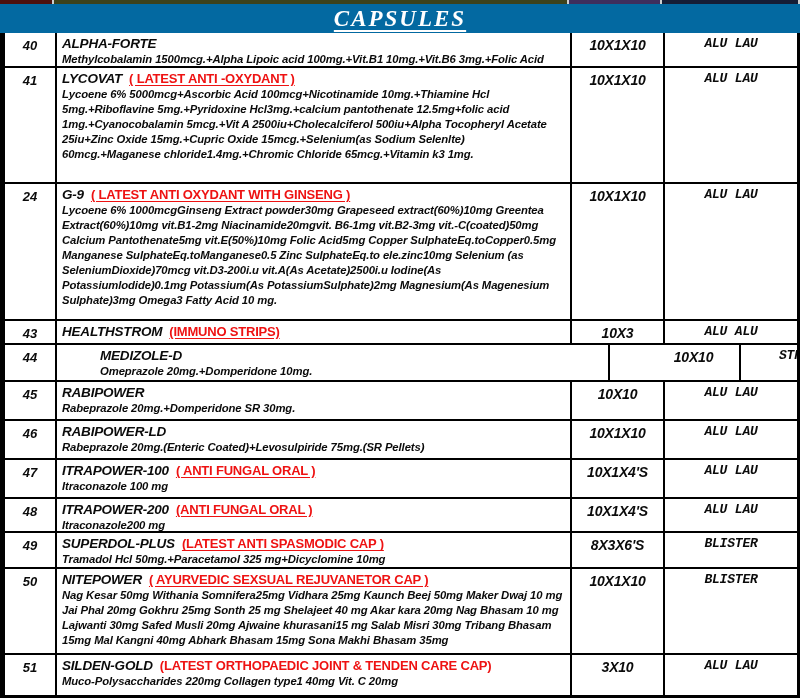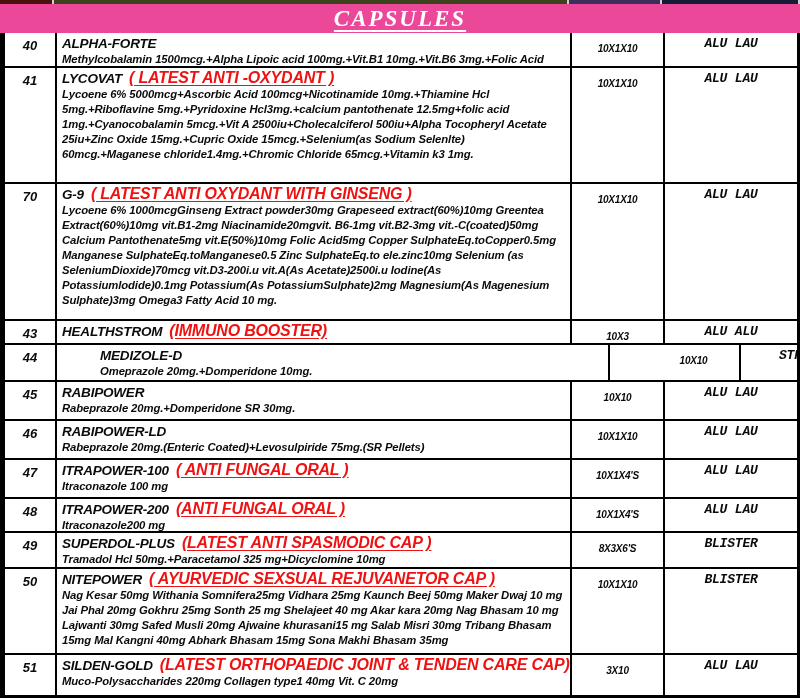--- a/index.html
+++ b/index.html
@@ -4,21 +4,21 @@
 <style>
   html,body{margin:0;padding:0;}
   body{
     width:800px;height:698px;background:#ffffff;overflow:hidden;position:relative;
     font-family:"Liberation Sans", sans-serif;color:#0b0b0b;
   }
   .sheet{position:absolute;inset:0;}
   .top-strip{height:4px;display:flex;background:#cfcfcf;gap:2px;}
   .top-strip .seg{height:100%;}
   .title-band{
-    height:29px;background:#ec4899;display:flex;align-items:center;justify-content:center;
+    height:29px;background:#0369a1;display:flex;align-items:center;justify-content:center;
     border-bottom:2px solid #000;
   }
   .title{
     color:#ffffff;font-family:"Liberation Serif", serif;font-weight:bold;font-style:italic;
     font-size:23px;letter-spacing:2px;text-decoration:underline;text-underline-offset:4px;
   }
   .tbl{
     position:absolute;top:33px;left:0;right:0;bottom:0;box-sizing:border-box;background:#fff;
     border-left:5px solid #000;border-right:3px solid #000;border-bottom:3px solid #000;
     display:flex;flex-direction:column;
@@ -30,30 +30,30 @@
   .row:first-child{border-top:0;}
   .c{border-right:2px solid #000;box-sizing:border-box;overflow:hidden;}
   .c.type{border-right:0;}
   .num{
     text-align:center;font-weight:bold;font-style:italic;font-size:13px;padding-top:5px;
   }
   .name{padding:1px 4px 0 5px;}
   .nameline{line-height:17px;white-space:nowrap;}
   .pname{font-weight:bold;font-style:italic;font-size:13.5px;letter-spacing:-0.2px;}
   .ptag{
-    font-weight:bold;font-style:italic;font-size:16px;margin-left:7px;letter-spacing:-0.2px;
+    font-weight:bold;font-size:13px;margin-left:7px;letter-spacing:-0.2px;
   }
   .ptag.u{text-decoration:underline;text-underline-offset:2px;}
   .ptag:empty{display:none;}
   .pdesc{
     font-weight:bold;font-style:italic;font-size:11.3px;line-height:15px;
     letter-spacing:-0.1px;color:#0a0a0a;
   }
   .pack{
-    text-align:center;font-weight:bold;font-style:italic;font-size:10px;padding-top:10px;
+    text-align:center;font-weight:bold;font-style:italic;font-size:14px;padding-top:4px;
     letter-spacing:-0.2px;
   }
   .type{
     text-align:center;font-weight:bold;font-style:italic;font-size:13px;padding-top:3px;
     letter-spacing:-0.2px;
     font-family:Liberation Mono, monospace;
   }
 </style>
 </head>
 <body>
@@ -100,21 +100,21 @@
     <div class="c pack">
       <span>10X1X10</span>
     </div>
     <div class="c type">
       <span>ALU LAU</span>
     </div>
   </div>
 
   <div class="row" style="height: 138px;">
     <div class="c num">
-      <span class="numtxt">70</span>
+      <span class="numtxt">24</span>
     </div>
     <div class="c name">
       <div class="nameline">
         <span class="pname">G-9</span><span class="ptag u" style="color: rgb(238, 18, 18);">( LATEST ANTI OXYDANT WITH GINSENG )</span>
       </div>
       <div class="pdesc">Lycoene 6% 1000mcgGinseng Extract powder30mg Grapeseed extract(60%)10mg Greentea Extract(60%)10mg vit.B1-2mg Niacinamide20mgvit. B6-1mg vit.B2-3mg vit.-C(coated)50mg Calcium Pantothenate5mg vit.E(50%)10mg Folic Acid5mg Copper SulphateEq.toCopper0.5mg Manganese SulphateEq.toManganese0.5 Zinc SulphateEq.to ele.zinc10mg Selenium (as SeleniumDioxide)70mcg vit.D3-200i.u vit.A(As Acetate)2500i.u Iodine(As Potassiumlodide)0.1mg Potassium(As PotassiumSulphate)2mg Magnesium(As Magenesium Sulphate)3mg Omega3 Fatty Acid 10 mg.</div>
     </div>
     <div class="c pack">
       <span>10X1X10</span>
     </div>
@@ -122,21 +122,21 @@
       <span>ALU LAU</span>
     </div>
   </div>
 
   <div class="row" style="height: 24px;">
     <div class="c num">
       <span class="numtxt">43</span>
     </div>
     <div class="c name">
       <div class="nameline">
-        <span class="pname">HEALTHSTROM</span><span class="ptag u" style="color: rgb(238, 18, 18);">(IMMUNO BOOSTER)</span>
+        <span class="pname">HEALTHSTROM</span><span class="ptag u" style="color: rgb(238, 18, 18);">(IMMUNO STRIPS)</span>
       </div>
       <div class="pdesc">Colostrum 500 mg veg Capsule</div>
     </div>
     <div class="c pack">
       <span>10X3</span>
     </div>
     <div class="c type">
       <span>ALU ALU</span>
     </div>
   </div>

